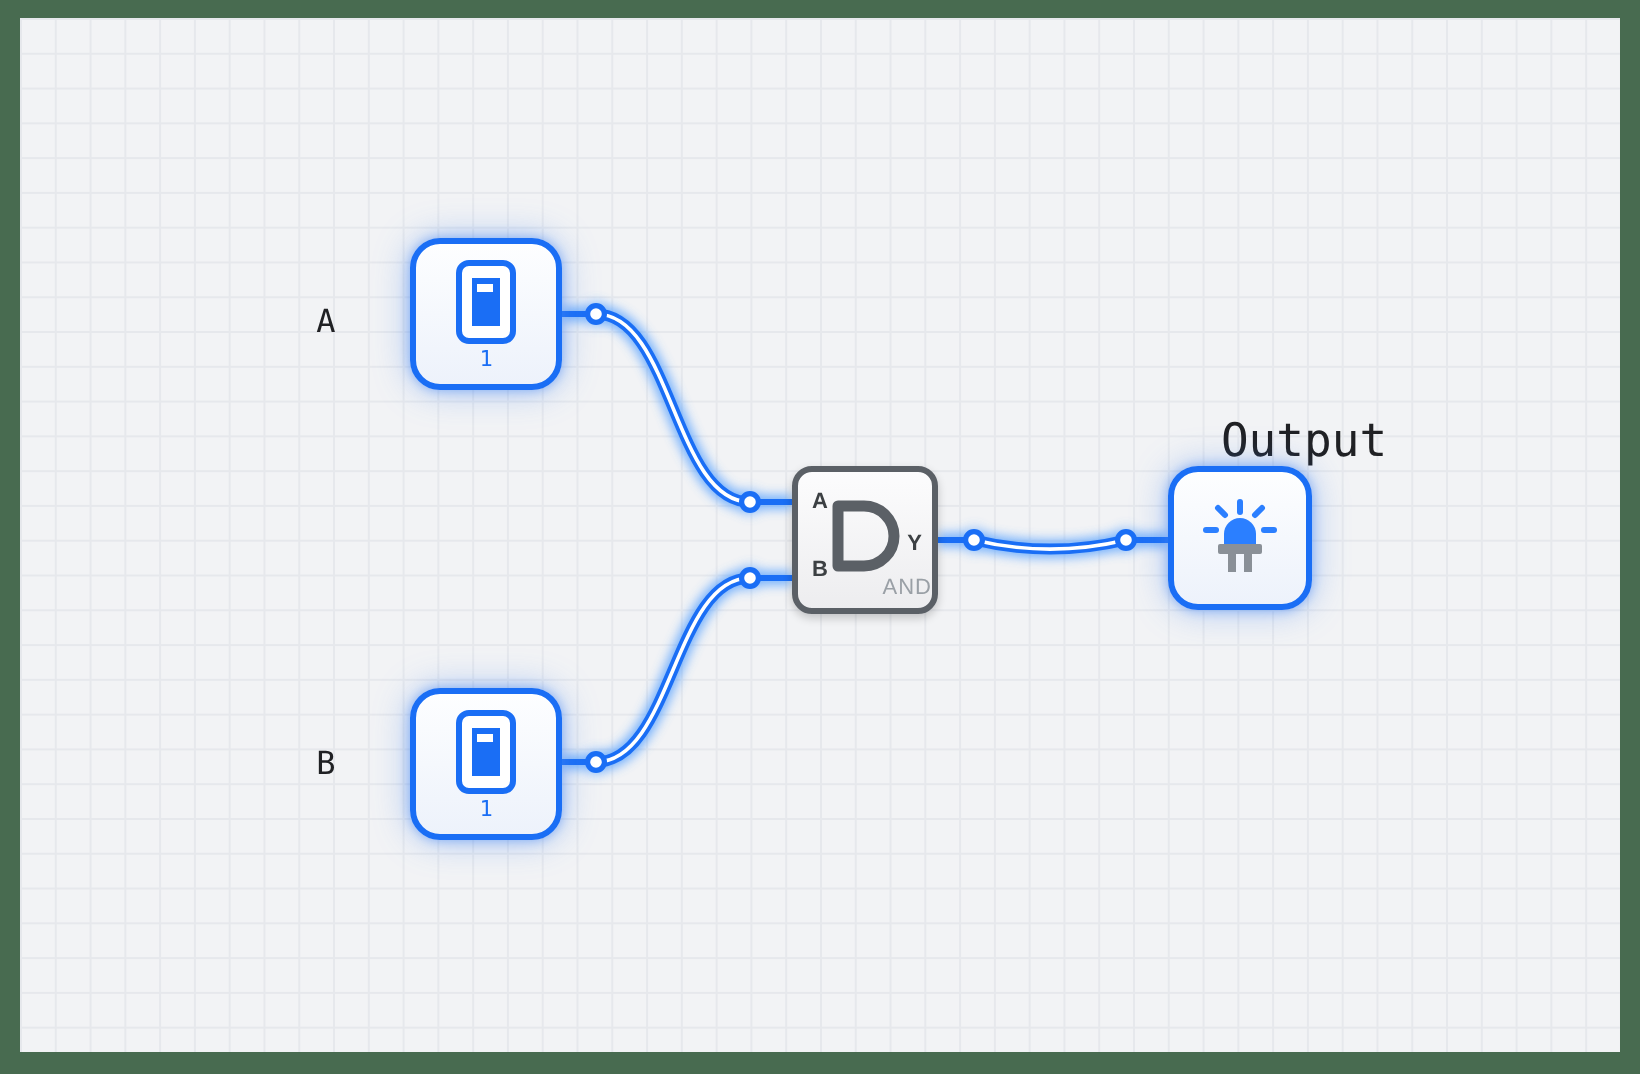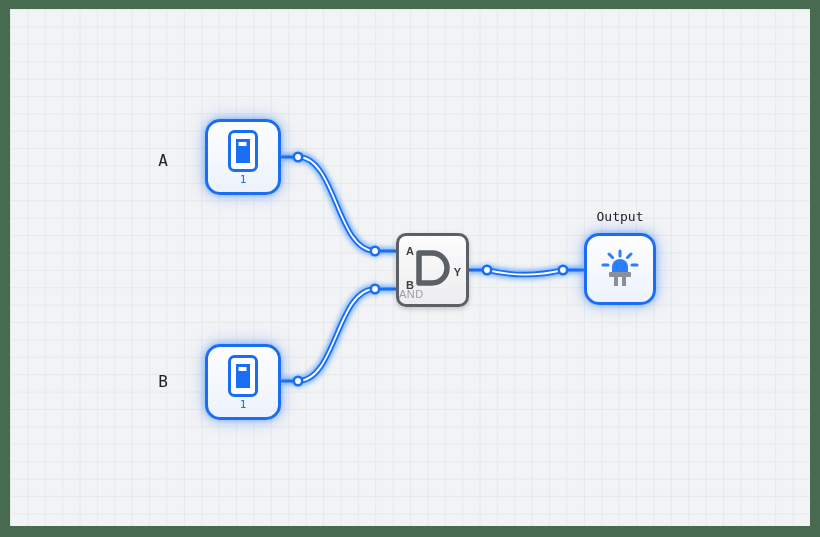--- a/index.html
+++ b/index.html
@@ -44,35 +44,35 @@
 
   .gate-node { left:386px; top:224px; width:73px; height:74px; }
   .pin-label {
     position:absolute; font-family:"Liberation Sans", sans-serif;
     font-weight:700; font-size:11px; color:#3C4043; line-height:1;
   }
   .pin-a { left:7px; top:10px; }
   .pin-b { left:7px; bottom:13px; }
   .pin-y { right:5px; top:31px; }
   .gate-caption {
-    position:absolute; bottom:4px; left:0; right:0; text-align:left;
+    position:absolute; bottom:4px; left:0; right:0; text-align:right;
     font-family:"Liberation Sans", sans-serif; font-size:11px;
     color:#9AA0A6; letter-spacing:.5px; line-height:1;
   }
   .gate-symbol { position:absolute; left:16px; top:13px; }
 
   .led-node { left:574px; top:224px; width:72px; height:72px; }
 
   .canvas-label {
     position:absolute; color:#202124; font-size:16px; line-height:1;
     text-align:center;
   }
   .label-a { left:140px; top:144px; width:26px; }
   .label-b { left:140px; top:365px; width:26px; }
-  .label-output { left:560px; top:201px; width:100px; font-size:13px; }
+  .label-output { left:592px; top:201px; width:100px; font-size:23px; }
 </style>
 </head>
 <body>
 
 <div class="frame">
   <div class="canvas">
 
     <svg class="wire-layer" width="800" height="517" viewBox="0 0 800 517">
       <defs>
         <filter id="glow" x="-60%" y="-60%" width="220%" height="220%">

